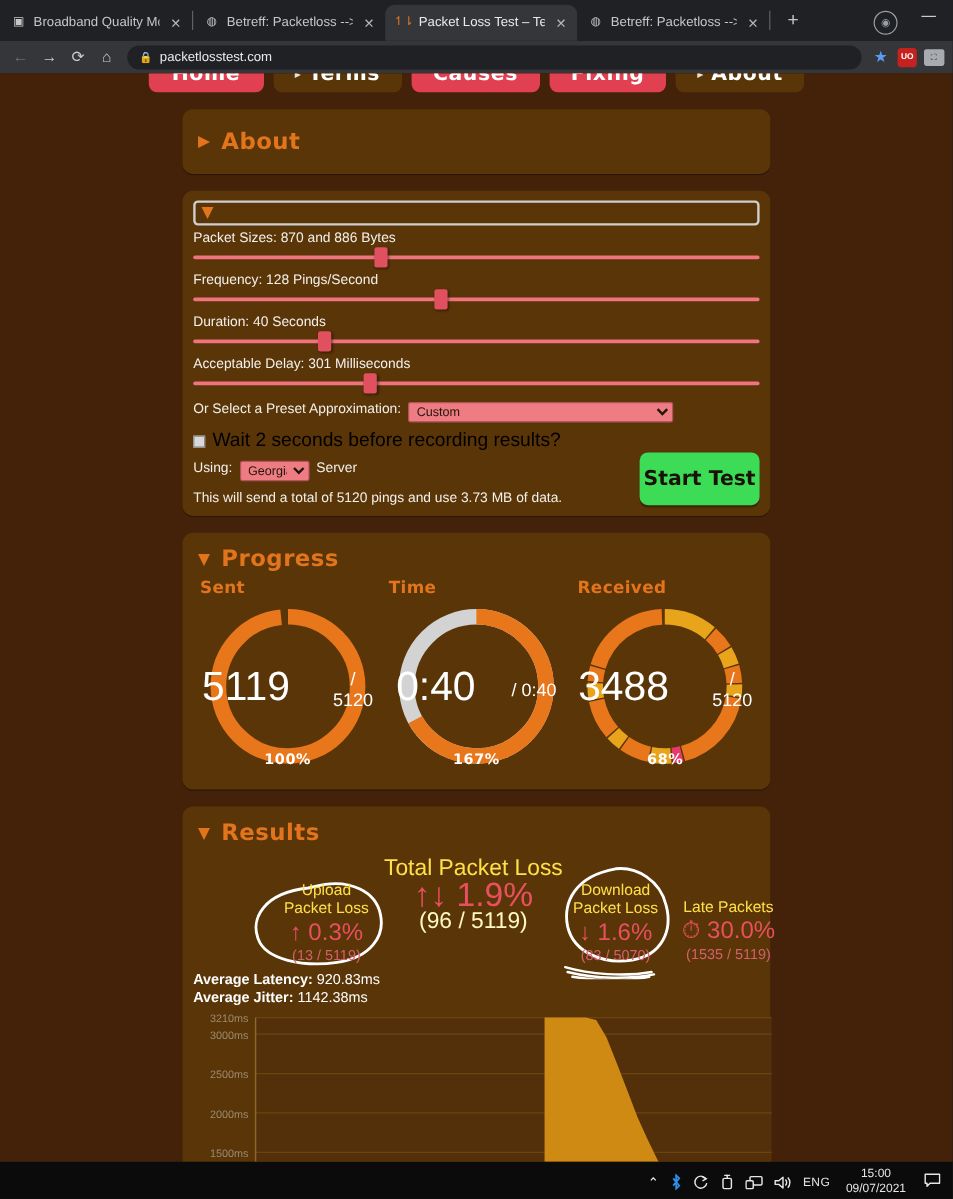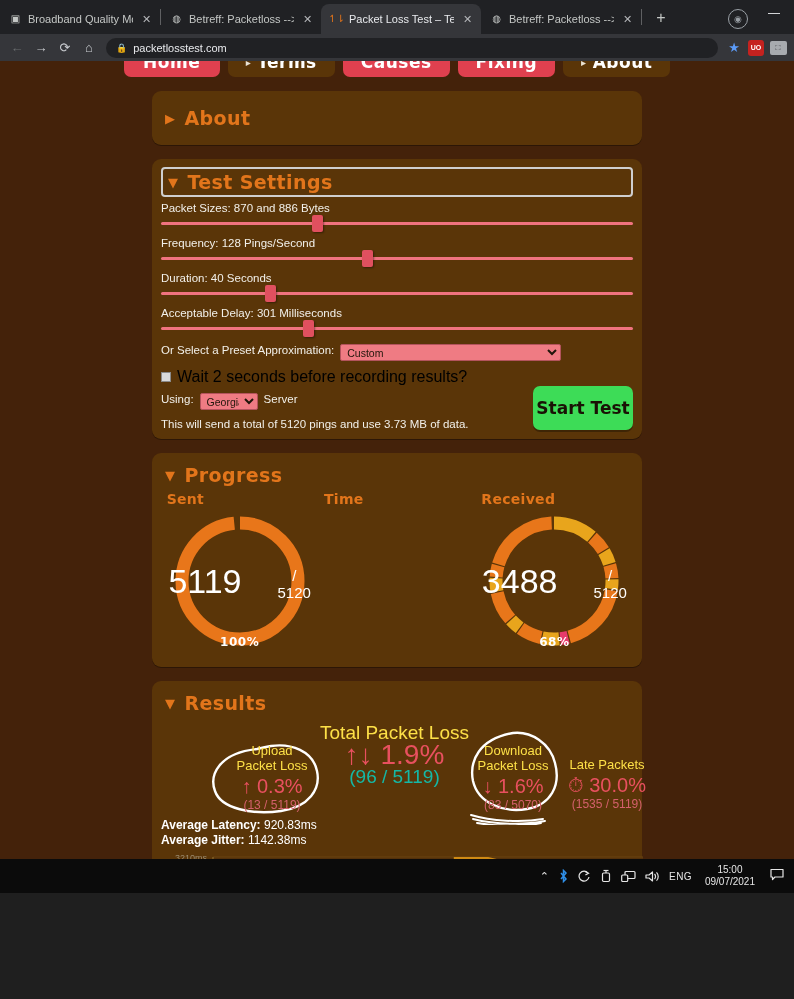--- a/index.html
+++ b/index.html
@@ -86,21 +86,21 @@
     position: relative;
   }
   #ext-icon2 {
     width: 17px; height: 14px; border-radius: 2px; background: #a8abaf;
     color: #35363a; font-size: 7px; display: flex;
     align-items: center; justify-content: center;
   }
 
   
   #viewport {
-    width: 794px; height: 798px; background: #44220a;
+    width: 794px; height: 907px; background: #44220a;
     overflow: hidden; position: relative;
   }
   #page { width: 794px; position: relative; }
 
   
   #sitenav {
     height: 16px; display: flex; justify-content: center; gap: 8px;
     overflow: hidden; padding-top: 0;
   }
   .navpill {
@@ -200,21 +200,21 @@
   }
   .res-block { position: absolute; text-align: center; }
   .res-title {
     font-family: "Liberation Sans", sans-serif; font-weight: normal;
     color: #fde047; font-size: 13px; line-height: 15px;
   }
   .res-title.big { font-size: 19px; }
   .res-val { color: #e8505f; font-size: 20px; line-height: 23px; white-space: nowrap; }
   .res-val.big { font-size: 28px; }
   .res-frac { color: #d4606c; font-size: 12px; }
-  .res-frac.big { color: #14b8a6; font-size: 19px; }
+  .res-frac.big { color: #fef9c3; font-size: 19px; }
   .avg-line { font-size: 12px; color: #fff; margin-top: 1px; }
   .avg-line b { font-weight: bold; }
   .avg-line span { font-weight: normal; }
 
   
   #latency-chart { margin-top: 6px; position: relative; height: 136px; }
   #latency-chart svg { display: block; }
 
   
   #taskbar {
@@ -316,21 +316,20 @@
   <div class="panel" style="padding:13px 9px;">
     <div class="panel-head">
       <span class="tri">▶</span>
       <span>About</span>
     </div>
   </div>
 
   <div class="panel" style="position:relative;">
     <div class="panel-head boxed">
       <span class="tri">▼</span>
-      <span>Test Settings</span>
     </div>
 
     <div class="setting-label">Packet Sizes: 870 and 886 Bytes</div>
     <div class="slider">
       <div class="track"></div>
       <div class="knob" style="left:32%"></div>
     </div>
 
     <div class="setting-label">Frequency: 128 Pings/Second</div>
     <div class="slider">
@@ -393,20 +392,31 @@
           <div class="donut-center">
             <div class="donut-main">5119</div>
             <div class="donut-sub">/ 5120</div>
           </div>
           <div class="donut-pct">100%</div>
         </div>
       </div>
 
       <div class="gauge-col">
         <div class="gauge-title">Time</div>
+        <div class="donut-wrap">
+          <svg width="140" height="140" viewBox="0 0 140 140">
+            <circle cx="70" cy="70" r="58" fill="none" stroke="#d3d3d3" stroke-width="13" transform="rotate(-90 70 70)"></circle>
+            <circle cx="70" cy="70" r="58" fill="none" stroke="#e8761a" stroke-width="13" stroke-dasharray="244 121" transform="rotate(-90 70 70)"></circle>
+          </svg>
+          <div class="donut-center">
+            <div class="donut-main">0:40</div>
+            <div class="donut-sub" style="margin-left:30px">/ 0:40</div>
+          </div>
+          <div class="donut-pct">167%</div>
+        </div>
       </div>
 
       <div class="gauge-col">
         <div class="gauge-title">Received</div>
         <div class="donut-wrap">
           <svg width="140" height="140" viewBox="0 0 140 140">
             <g id="received-arcs" transform="rotate(-90 70 70)">
                   <circle cx="70" cy="70" r="58" fill="none" stroke="#e8a51c" stroke-width="13" stroke-dasharray="40.70884599888784 323.71590181752816" stroke-dashoffset="0"></circle>
                   <circle cx="70" cy="70" r="58" fill="none" stroke="#e8761a" stroke-width="13" stroke-dasharray="17.0212373908208 347.4035104255952" stroke-dashoffset="-41.90884599888784"></circle>
                   <circle cx="70" cy="70" r="58" fill="none" stroke="#e8a51c" stroke-width="13" stroke-dasharray="13.376989912656635 351.04775790375936" stroke-dashoffset="-60.130083389708645"></circle>

